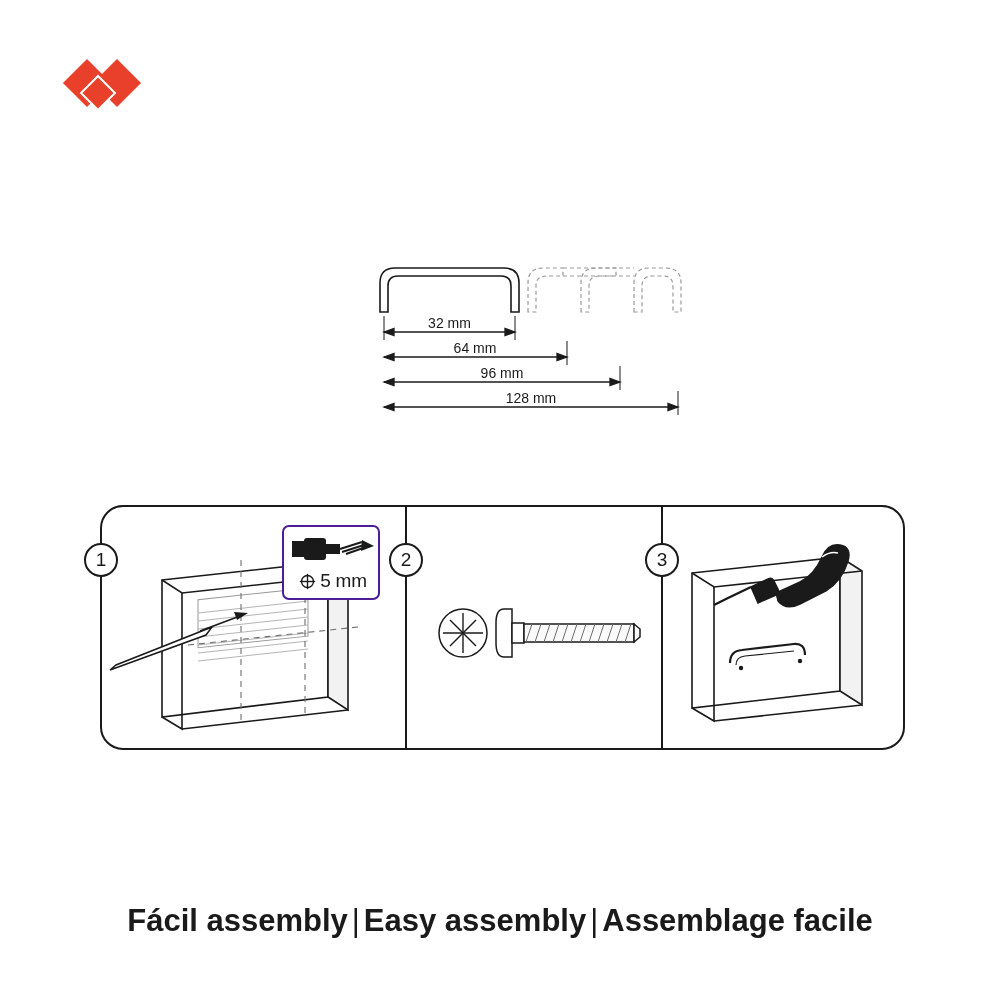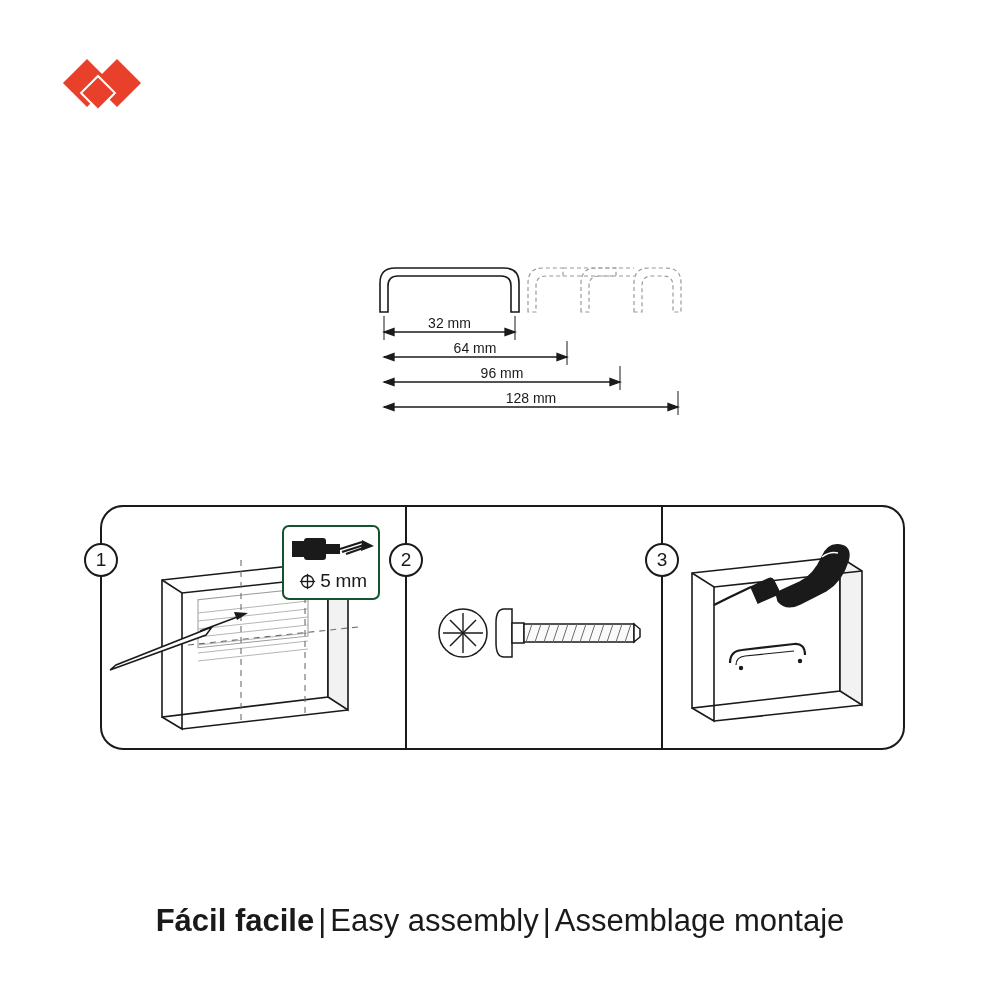--- a/index.html
+++ b/index.html
@@ -62,21 +62,21 @@
   #step-num-2 { left: 289px;  top: 38px; }
   #step-num-3 { left: 545px;  top: 38px; }
 
   
   #drill-callout {
     position: absolute;
     left: 182px;
     top: 20px;
     width: 98px;
     height: 75px;
-    border: 2px solid #14532d;
+    border: 2px solid #4c1d95;
     border-radius: 7px;
     background: #ffffff;
     box-sizing: border-box;
     z-index: 4;
   }
   #drill-callout .bit-row {
     position: absolute;
     left: 6px;
     top: 7px;
     width: 86px;
@@ -107,21 +107,21 @@
     top: 905px;
     width: 1000px;
     text-align: center;
     font-size: 31px;
     line-height: 1;
     color: #1a1a1a;
     white-space: nowrap;
   }
   #footer .bold { font-weight: bold; }
   #footer .sep  { color: #1a1a1a; padding: 0 4px; }
-  #footer .reg  { font-weight: normal; }
+  #footer .reg  { font-weight: bold; }
 
   svg { display: block; overflow: visible; }
   text { font-family: "Liberation Sans", sans-serif; }
 </style>
 </head>
 <body>
 
 <div id="logo">
   <svg viewBox="0 0 120 70" width="120" height="70">
     <rect x="18" y="18" width="34" height="34" transform="rotate(45 35 35)" fill="#e8402a"></rect>
@@ -302,14 +302,14 @@
         <circle cx="10" cy="10" r="7" fill="none" stroke="#1a1a1a" stroke-width="1.6"></circle>
         <line x1="10" y1="1" x2="10" y2="19" stroke="#1a1a1a" stroke-width="1.6"></line>
         <line x1="1" y1="10" x2="19" y2="10" stroke="#1a1a1a" stroke-width="1.6"></line>
       </svg>
       <span class="size-text">5 mm</span>
     </div>
   </div>
 </div>
 
 <div id="footer">
-  <span class="bold">Fácil facile</span><span class="sep">|</span><span class="reg">Easy assembly</span><span class="sep">|</span><span class="reg">Assemblage montaje</span>
+  <span class="bold">Fácil assembly</span><span class="sep">|</span><span class="reg">Easy assembly</span><span class="sep">|</span><span class="reg">Assemblage facile</span>
 </div>
 
 </body></html>

